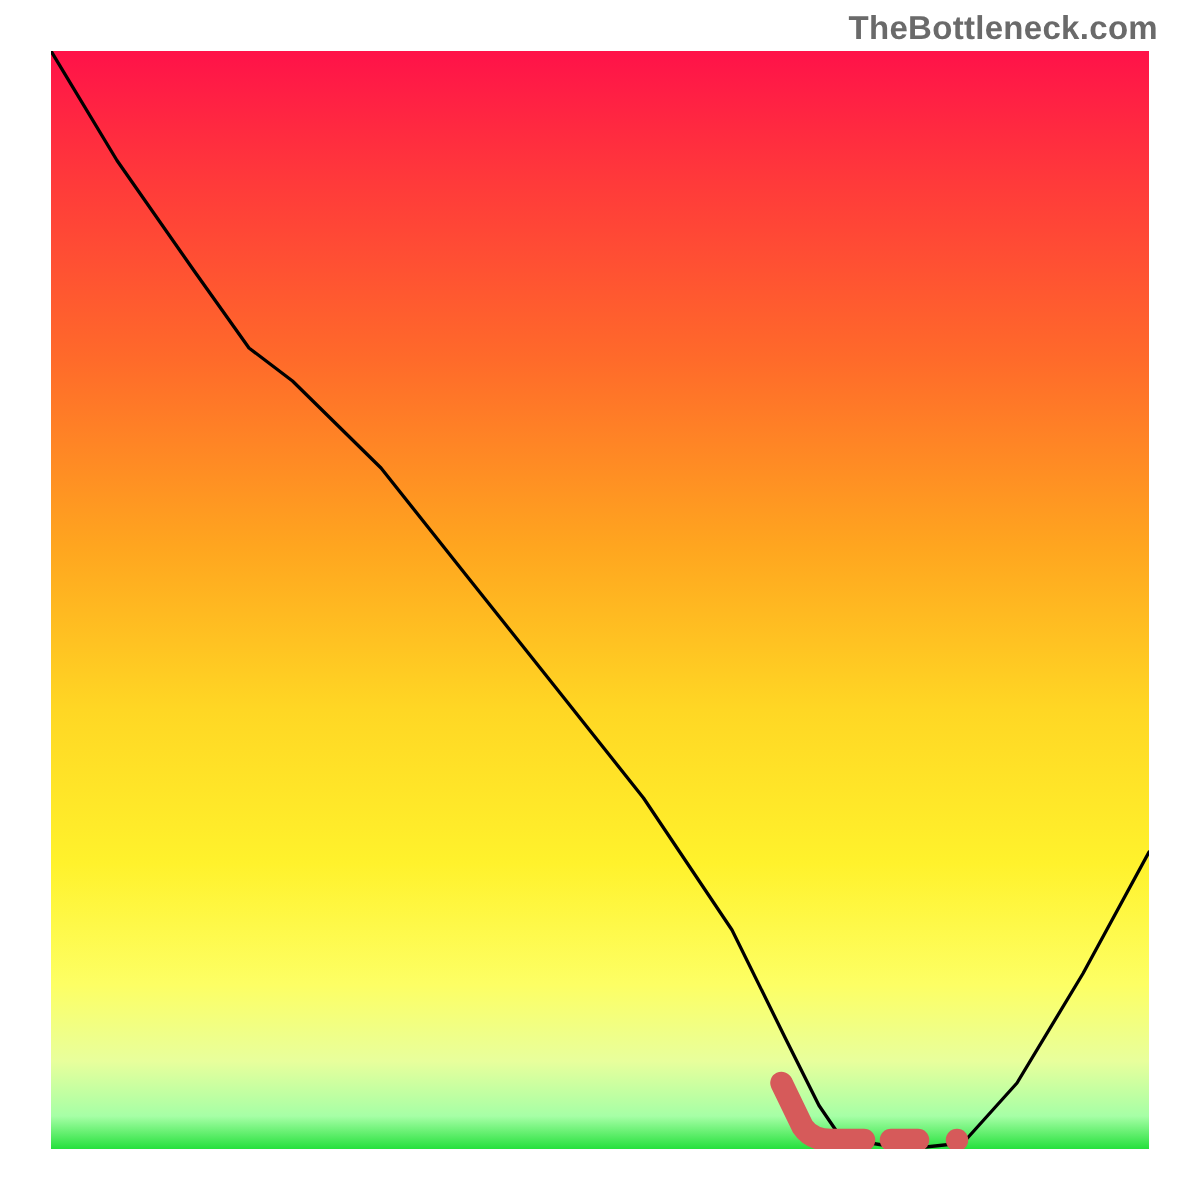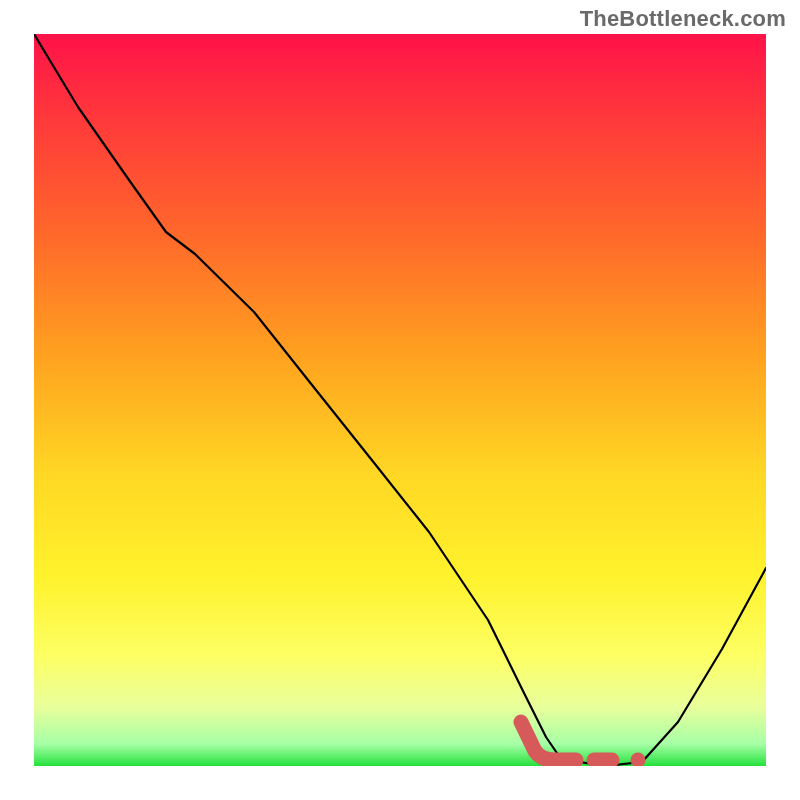--- a/index.html
+++ b/index.html
@@ -11,21 +11,21 @@
     font-family: Arial, Helvetica, sans-serif;
   }
   .container {
     position: relative;
     width: 800px;
     height: 800px;
   }
   .watermark {
     position: absolute;
     top: 6px;
-    right: 14px;
+    right: 28px;
     font-size: 22px;
     font-weight: 600;
     color: #6a6a6a;
     letter-spacing: 0.2px;
   }
   .plot-area {
     position: absolute;
     left: 34px;
     top: 34px;
     width: 732px;

